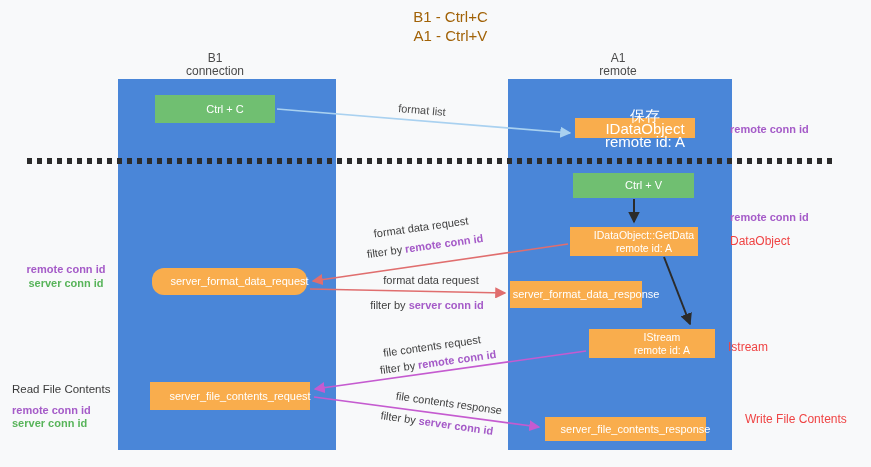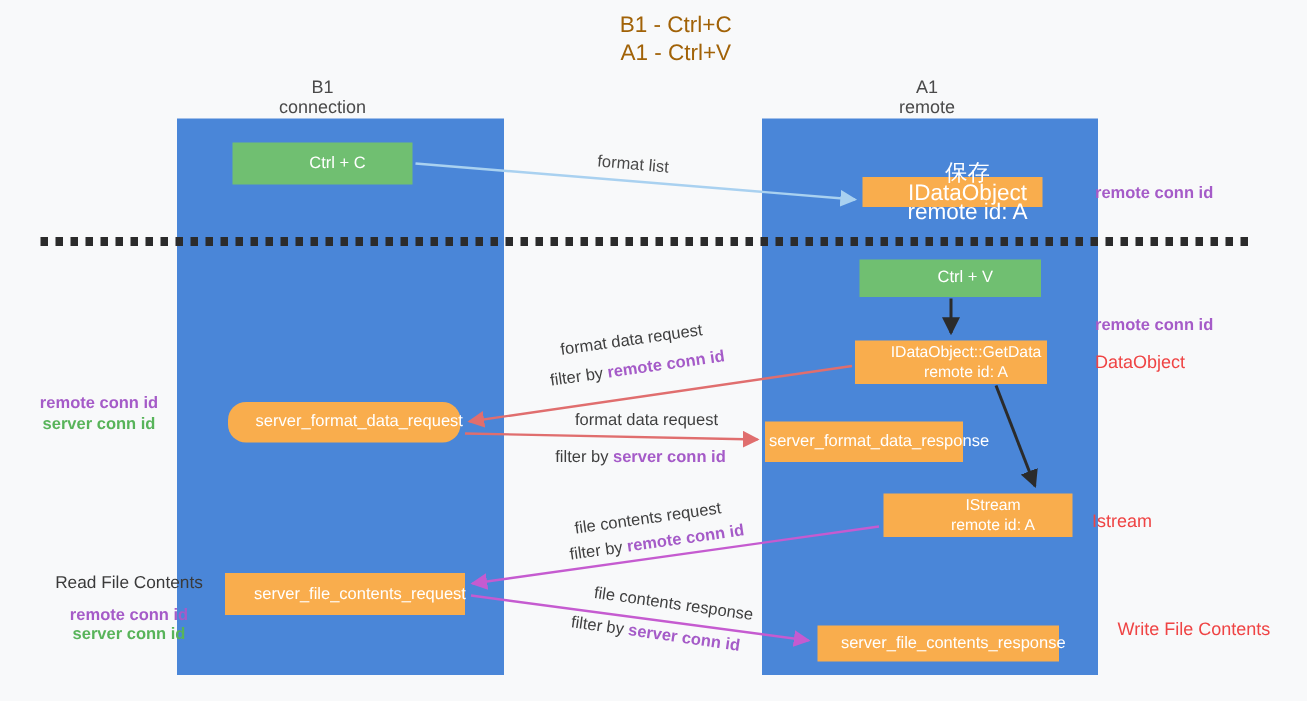--- a/index.html
+++ b/index.html
@@ -41,21 +41,21 @@
   .sidelbl { position:absolute; z-index:3; white-space:nowrap; }
   .purple { color:#a55bc8; font-weight:bold; font-size:11px; }
   .greenlbl { color:#58b45a; font-weight:bold; font-size:11px; }
   .plain  { color:#ef4444; font-size:12px; }
   .l-remote-top { left:730px; top:123px; }
   .l-remote-mid { left:730px; top:211px; }
   .l-dataobject { left:730px; top:234px; }
   .l-istream    { left:728px; top:340px; }
   .l-write      { left:745px; top:412px; }
   .left-mid { left:10px; top:262px; width:112px; text-align:center; line-height:14px; z-index:3; position:absolute;}
-  .left-bottom { left:24px; top:383px; width:124px; text-align:center; line-height:13px; z-index:3; position:absolute;}
+  .left-bottom { left:12px; top:383px; width:124px; text-align:left; line-height:13px; z-index:3; position:absolute;}
   .left-bottom .readfc { color:#3a3a3a; font-size:11.5px; margin-bottom:8px; }
   .alabel {
     position:absolute; z-index:3; white-space:nowrap; font-size:11px; color:#3f3f3f;
     transform:translate(-50%,-50%) rotate(var(--r,0deg));
   }
   .alabel .fb { margin-right:3px; }
   .al-fmtlist  { left:422px; top:110px; --r:5deg; color:#4a4a4a; }
   .al-fdreq    { left:421px; top:227px; --r:-8deg; }
   .al-fbr1     { left:425px; top:246px; --r:-8deg; }
   .al-fdresp   { left:431px; top:280px; }

